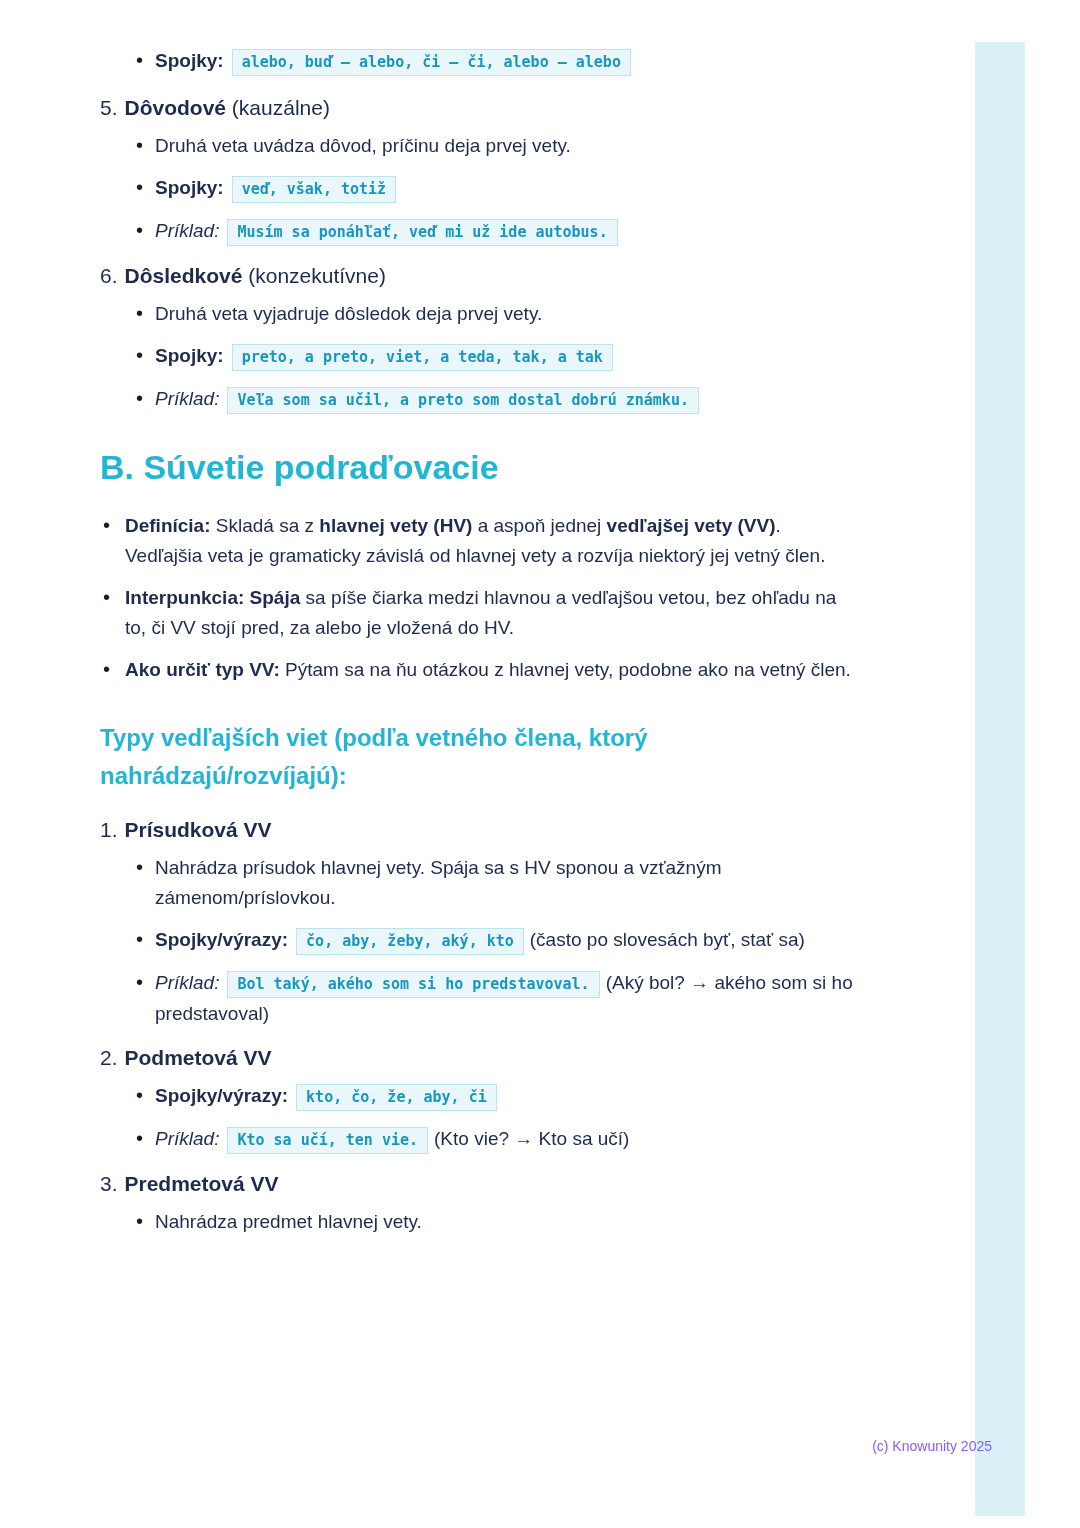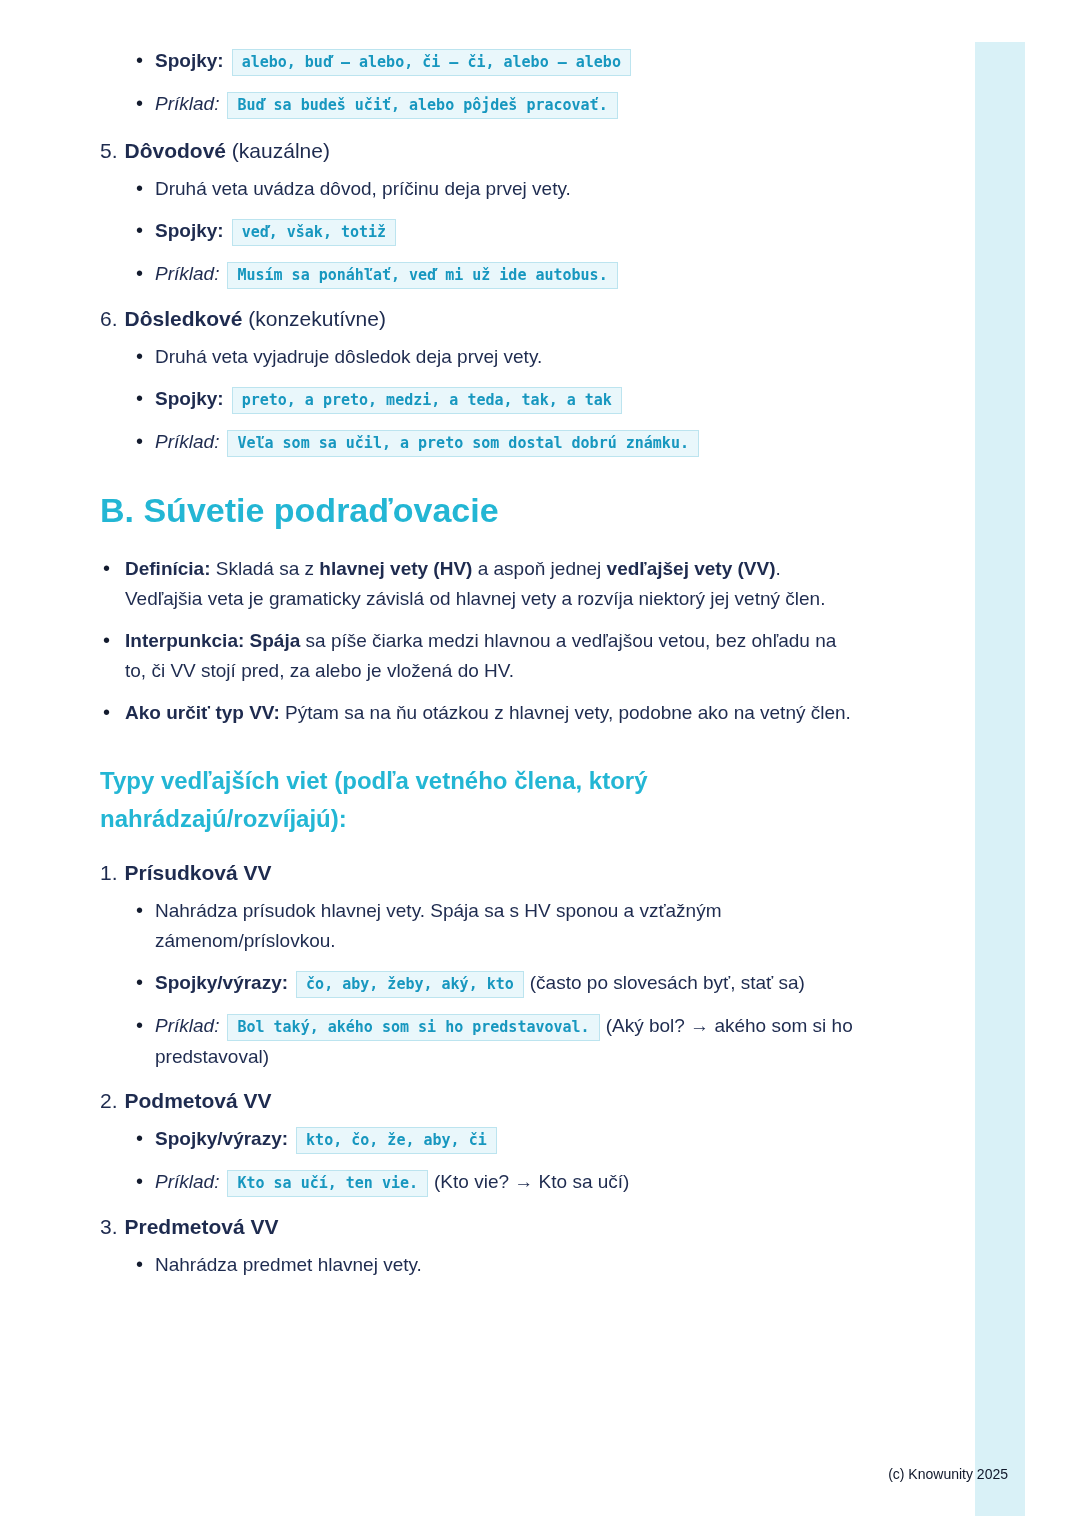--- a/index.html
+++ b/index.html
@@ -28,52 +28,51 @@
   .s-n{}
   .s-b{font-weight:700;}
   .s-i{font-style:italic;}
   .s-chip{
     font-family:"DejaVu Sans Mono","Liberation Mono",monospace;
     font-weight:700;font-size:15px;color:#1797bf;
     background:#e9f7fb;border:1px solid #bce4ef;border-radius:0;
     padding:3px 9px 4px;margin:0 6px 0 8px;white-space:nowrap;
   }
 
-  .footer{position:absolute;top:1438px;right:72px;font-size:14px;color:#0f172a;margin-top:28px;}
+  .footer{position:absolute;top:1438px;right:88px;font-size:14px;color:#8b5cf6;}
 </style>
 </head>
 <body>
 
 <div class="stripe"></div>
 
 <div class="content">
 
   <ul class="bullets indent1 lead">
     <li><span class="s-b">Spojky:</span><span class="s-chip">alebo, buď – alebo, či – či, alebo – alebo</span></li>
-    <li><span class="s-i">Príklad:</span><span class="s-chip">Buď sa budeš učiť, alebo pôjdeš pracovať.</span></li>
   </ul>
 
   <div class="numitem">
     <div class="numline">
       <span class="num">5.</span><span class="s-b">Dôvodové</span><span class="s-n"> (kauzálne)</span>
     </div>
     <ul class="bullets indent1">
       <li><span class="s-n">Druhá veta uvádza dôvod, príčinu deja prvej vety.</span></li>
       <li><span class="s-b">Spojky:</span><span class="s-chip">veď, však, totiž</span></li>
       <li><span class="s-i">Príklad:</span><span class="s-chip">Musím sa ponáhľať, veď mi už ide autobus.</span></li>
     </ul>
   </div>
 
   <div class="numitem">
     <div class="numline">
       <span class="num">6.</span><span class="s-b">Dôsledkové</span><span class="s-n"> (konzekutívne)</span>
     </div>
     <ul class="bullets indent1">
       <li><span class="s-n">Druhá veta vyjadruje dôsledok deja prvej vety.</span></li>
-      <li><span class="s-b">Spojky:</span><span class="s-chip">preto, a preto, medzi, a teda, tak, a tak</span></li>
+      <li><span class="s-b">Spojky:</span><span class="s-chip">preto, a preto, viet, a teda, tak, a tak</span></li>
       <li><span class="s-i">Príklad:</span><span class="s-chip">Veľa som sa učil, a preto som dostal dobrú známku.</span></li>
     </ul>
   </div>
 
   <h2 class="h2">B. Súvetie podraďovacie</h2>
 
   <ul class="bullets">
     <li><span class="s-b">Definícia:</span><span class="s-n"> Skladá sa z </span><span class="s-b">hlavnej vety (HV)</span><span class="s-n"> a aspoň jednej </span><span class="s-b">vedľajšej vety (VV)</span><span class="s-n">. Vedľajšia veta je gramaticky závislá od hlavnej vety a rozvíja niektorý jej vetný člen.</span></li>
     <li><span class="s-b">Interpunkcia: Spája</span><span class="s-n"> sa píše čiarka medzi hlavnou a vedľajšou vetou, bez ohľadu na to, či VV stojí pred, za alebo je vložená do HV.</span></li>
     <li><span class="s-b">Ako určiť typ VV:</span><span class="s-n"> Pýtam sa na ňu otázkou z hlavnej vety, podobne ako na vetný člen.</span></li>

